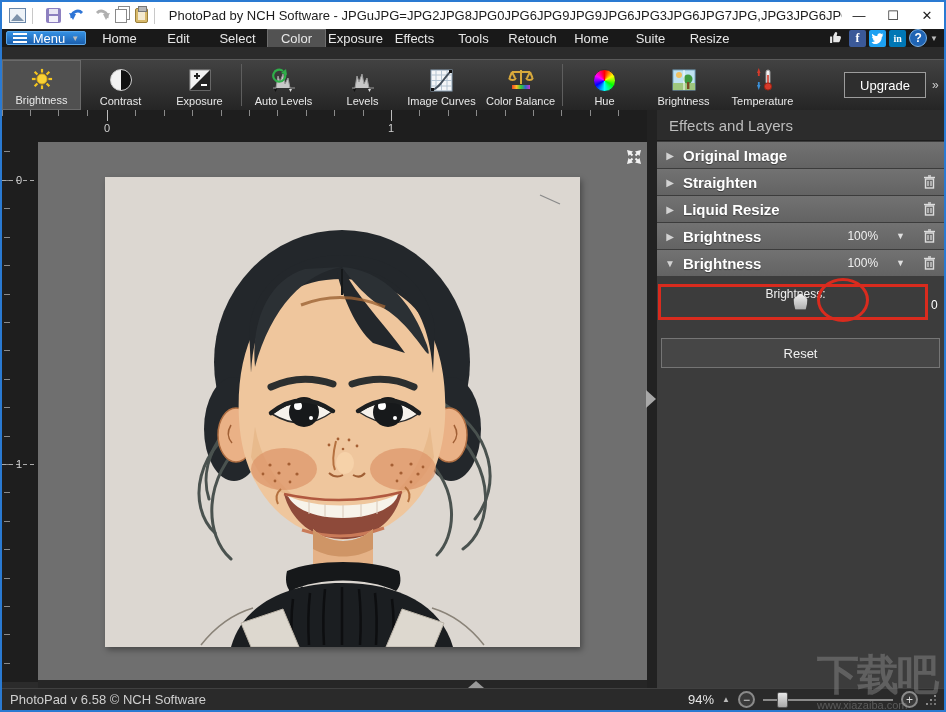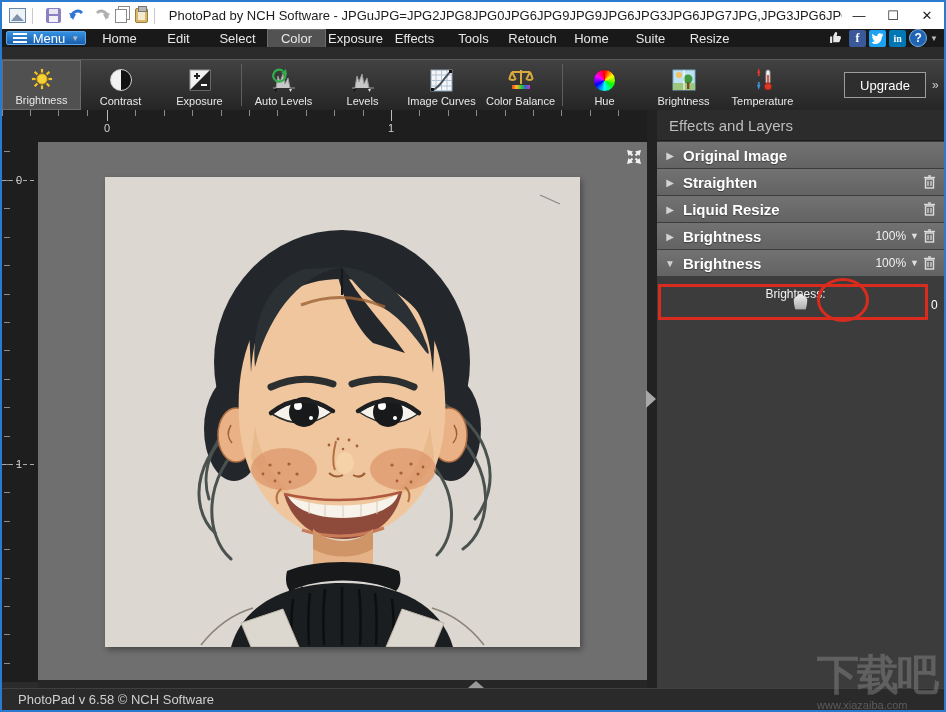--- a/index.html
+++ b/index.html
@@ -97,21 +97,21 @@
     border-top:9px solid transparent; border-bottom:9px solid transparent; border-left:10px solid #a8a8a8; }
 
   
   .panel { position:absolute; left:655px; top:108px; width:287px; height:578px; background:#3c3c3c; }
   .panel-head { height:31px; background:#2c2c2c; color:#bdbdbd; font-size:15px;
     display:flex; align-items:center; padding-left:12px; border-bottom:1px solid #1d1d1d; }
   .layer { height:26px; margin-top:1px; background:linear-gradient(#727272,#636363);
     display:flex; align-items:center; color:#fff; }
   .layer .arrow { width:26px; text-align:center; color:#d2d2d2; font-size:10px; }
   .layer .lbl { font-size:15px; font-weight:bold; text-shadow:0 1px 1px rgba(0,0,0,.4); }
-  .layer .right { margin-left:auto; display:flex; align-items:center; gap:4px; padding-right:8px; }
+  .layer .right { margin-left:auto; display:flex; align-items:center; gap:18px; padding-right:8px; }
   .pct { font-size:12px; color:#f0f0f0; }
   .pct-caret { font-size:9px; color:#e0e0e0; }
   .trash { width:13px; height:14px; }
   .slider-zone { position:absolute; left:1px; top:174px; width:270px; height:36px;
     border:3px solid #d92b1e; display:flex; align-items:center;flex-direction:column; }
   .slider-label { font-size:12px; color:#f0f0f0; margin-left:5px; }
   .slider-track { position:relative; flex:1; height:2px; background:#9a9a9a; margin:0 10px; }
   .slider-handle { position:absolute; left:46%; top:-8px; width:15px; height:17px;
     background:linear-gradient(#f0f0f0,#b0b0b0); border:1px solid #666;
     clip-path:polygon(50% 0,100% 38%,84% 100%,16% 100%,0 38%); }
@@ -119,21 +119,21 @@
     border:3px solid #d92b1e; border-radius:50%; }
   .slider-value { position:absolute; left:274px; top:188px; font-size:12px; color:#fff; }
   .reset-btn { position:absolute; left:4px; top:228px; width:279px; height:30px;
     background:#464646; border:1px solid #757575; color:#f0f0f0; font-size:13px;
     display:flex; align-items:center; justify-content:center; }
 
   
   .statusbar { position:absolute; left:0; top:686px; width:942px; height:22px;
     background:#2a2a2a; border-top:1px solid #404040; display:flex; align-items:center;
     color:#cfcfcf; font-size:13px; }
-  .status-left { margin-left:16px; }
+  .status-left { margin-left:8px; }
   .zoom-cluster { margin-left:auto; display:flex; align-items:center; gap:8px; padding-right:8px; }
   .zoom-pct { font-size:13px; color:#e6e6e6; }
   .zoom-caret { font-size:8px; color:#bbb; }
   .round-btn { width:17px; height:17px; border-radius:50%; background:#3a3a3a;
     border:2px solid #8a8a8a; color:#ddd; font-size:12px; line-height:12px;
     display:flex; align-items:center; justify-content:center; }
   .zoom-track { position:relative; width:130px; height:2px; background:#8a8a8a; }
   .zoom-handle { position:absolute; left:14px; top:-7px; width:11px; height:16px;
     background:linear-gradient(#e8e8e8,#a8a8a8); border:1px solid #555; border-radius:2px; }
   .grip { width:10px; height:10px; position:relative; }
@@ -578,24 +578,37 @@
 
     <div class="slider-zone">
       <span class="slider-label">Brightness:</span>
       <span class="slider-track">
         <span class="slider-handle"></span>
       </span>
     </div>
     <div class="red-ellipse"></div>
     <span class="slider-value">0</span>
 
+    <div class="reset-btn">Reset</div>
   </div>
 
   <div class="statusbar">
     <span class="status-left">PhotoPad v 6.58 © NCH Software</span>
+    <div class="zoom-cluster">
+      <span class="zoom-pct">94%</span>
+      <span class="zoom-caret">▲</span>
+      <span class="round-btn">−</span>
+      <span class="zoom-track">
+        <span class="zoom-handle"></span>
+      </span>
+      <span class="round-btn">+</span>
+      <span class="grip">
+          <i></i>
+        </span>
+    </div>
   </div>
 
   <div class="watermark">
     <div class="wm-big">下载吧</div>
     <div class="wm-small">www.xiazaiba.com</div>
   </div>
 
 </div>
 
 </body></html>

